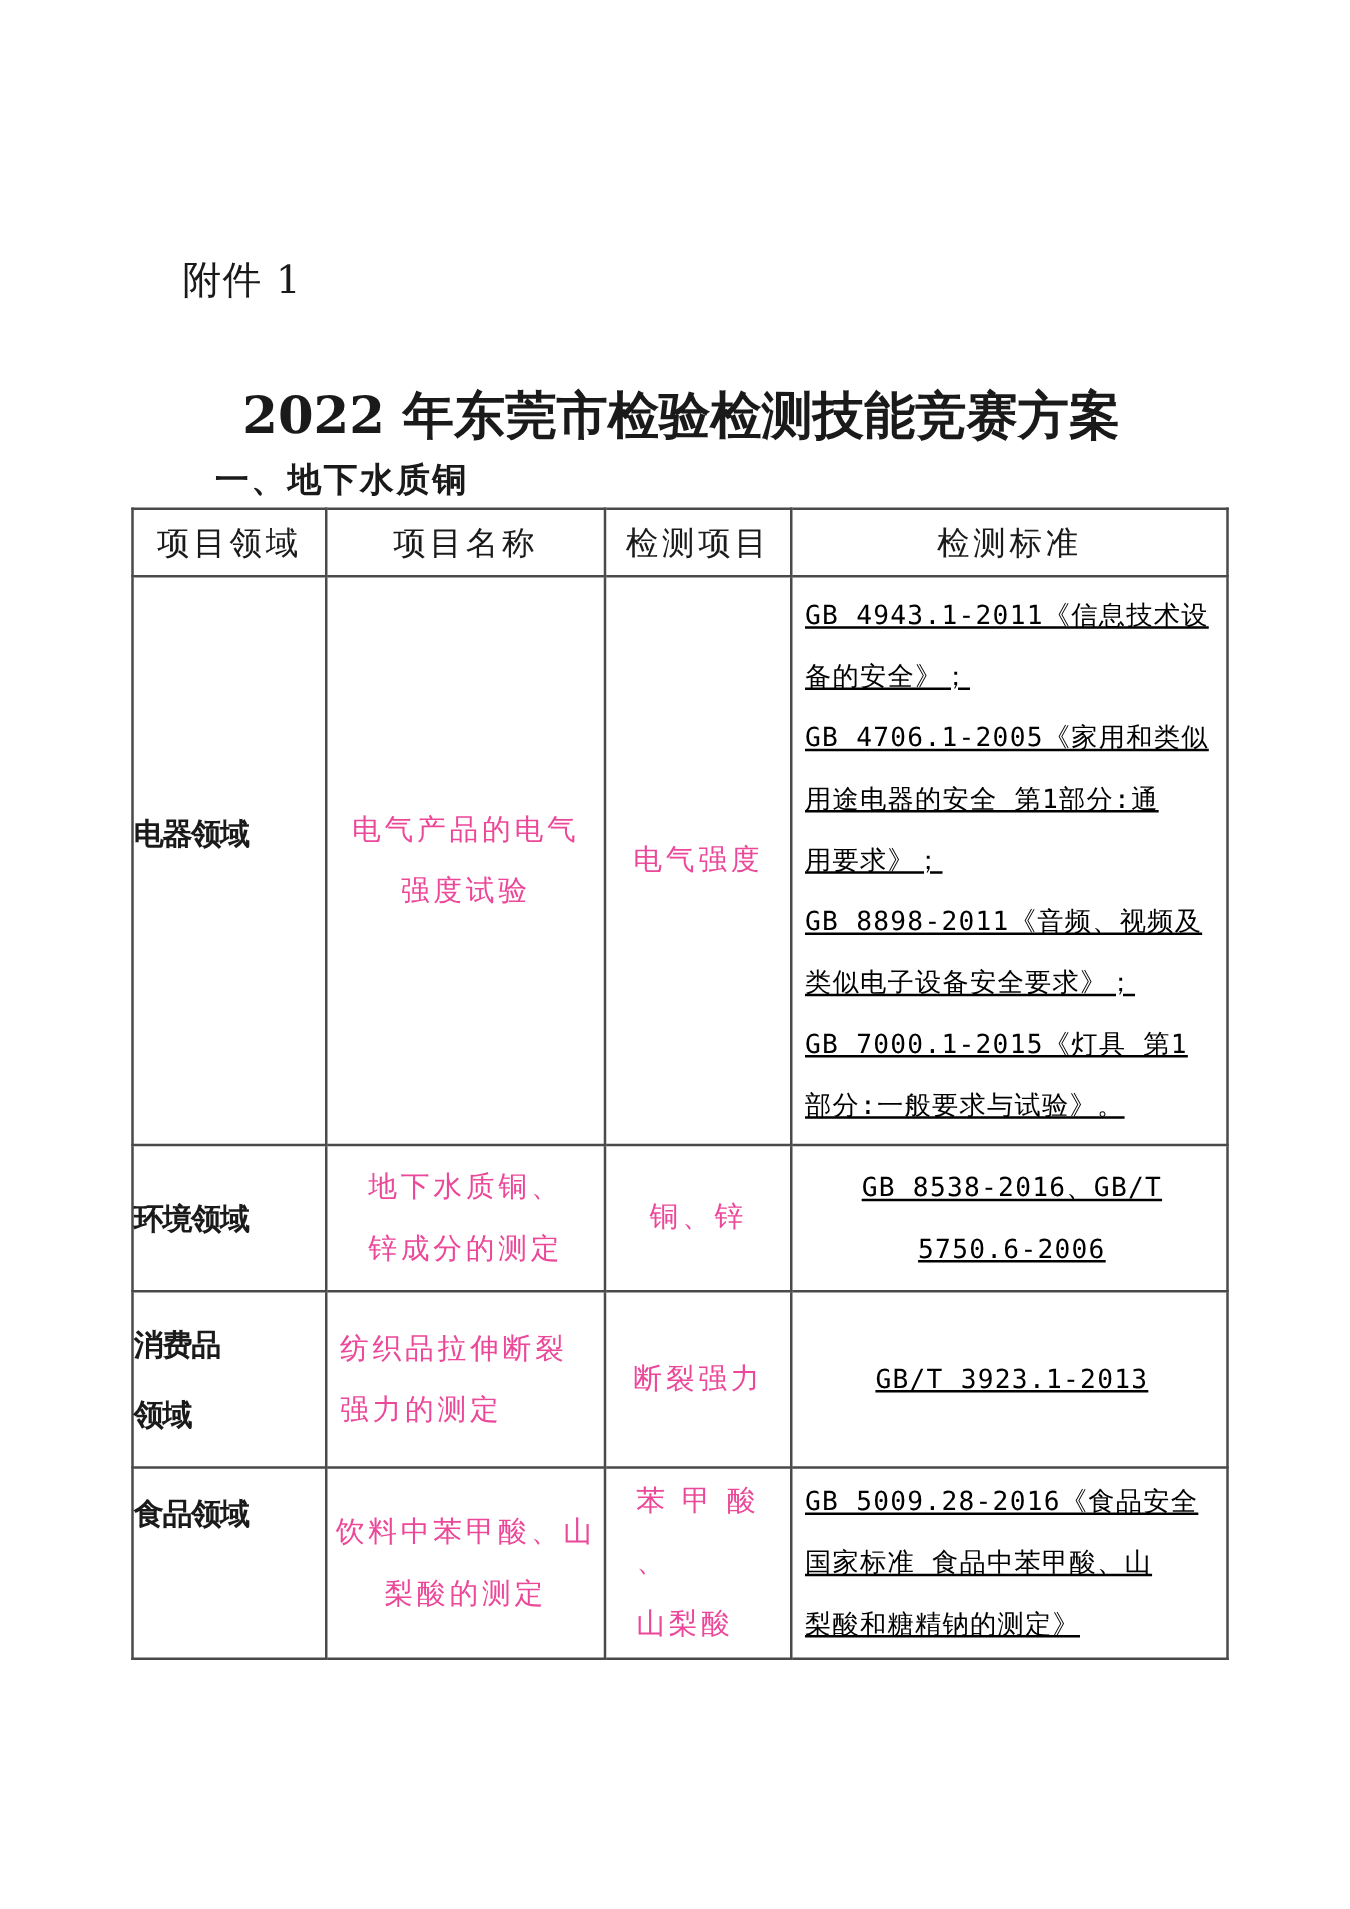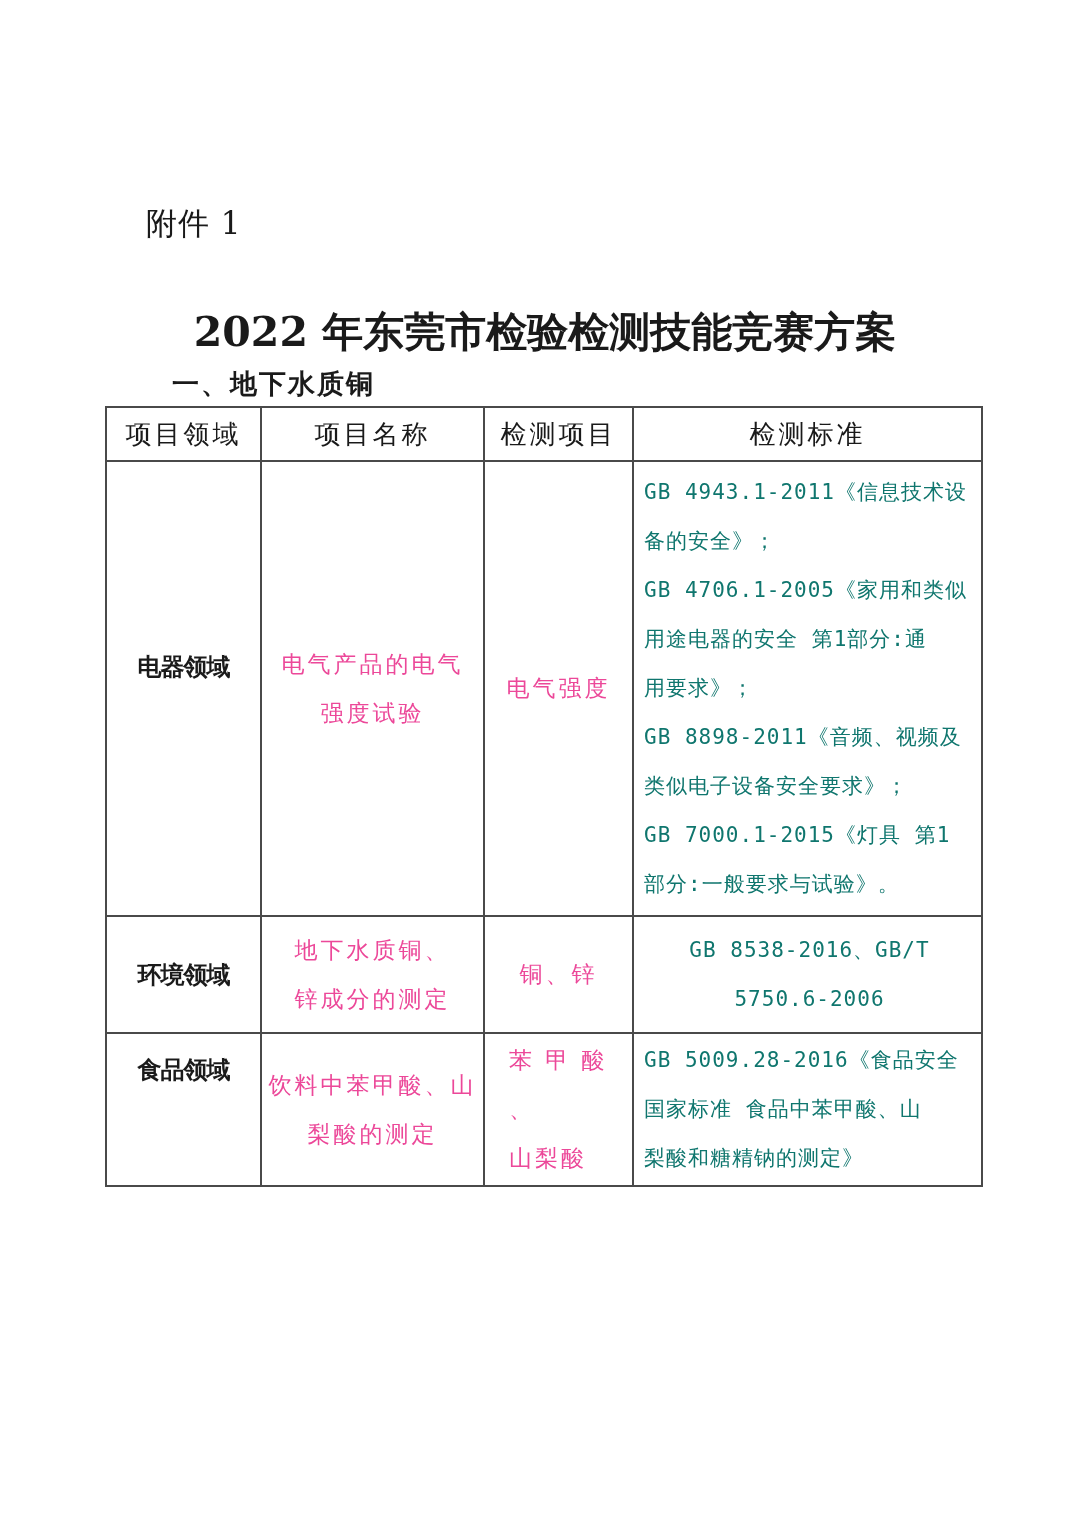--- a/index.html
+++ b/index.html
@@ -7,26 +7,26 @@
          font-family: "DejaVu Serif", "Liberation Serif", serif; }
   .attachment { position: absolute; left: 146px; top: 203px; font-size: 31px; letter-spacing: 1px; }
   .title { position: absolute; left: 0; right: 0; top: 305px; text-align: center; font-size: 41px;
            font-weight: bold; letter-spacing: 0px; padding-left: 10px; }
   .section { position: absolute; left: 172px; top: 366px; font-size: 27px; font-weight: bold; letter-spacing: 2px; }
   table { position: absolute; left: 105px; top: 406px; border-collapse: collapse; table-layout: fixed; width: 876px; }
   td, th { border: 2px solid #4a4a4a; padding: 0; vertical-align: middle; }
   th { height: 52px; font-weight: normal; font-size: 26px; letter-spacing: 3px; text-align: center; }
   col.c1 { width: 155px; } col.c2 { width: 223px; } col.c3 { width: 149px; } col.c4 { width: 349px; }
   .domain-cell { font-family: "DejaVu Sans", "Liberation Sans", sans-serif; font-weight: bold; font-size: 24px;
-                 text-align: center; letter-spacing: -1px; border-radius: 15px; }
+                 letter-spacing: -1px; border-radius: 15px; }
   .cell-text { font-size: 23px; line-height: 49px; letter-spacing: 3px; color: #ec4899; }
   .center { text-align: center; }
   .left { text-align: left; padding-left: 10px; padding-right: 6px; }
   .std { font-family: "DejaVu Sans Mono", "Liberation Mono", monospace; font-size: 21px; line-height: 49px;
-         letter-spacing: 1px; color: #0f766e; padding-left: 10px; padding-right: 6px; }
+         letter-spacing: 1px; color: #000000; padding-left: 10px; padding-right: 6px; text-decoration: underline; }
   .std .line { display: block; white-space: nowrap; }
   .r1 td { height: 453px; } .r2 td { height: 115px; } .r3 td { height: 139px; } .r4 td { height: 151px; }
   .top-shift { position: relative; top: -22px; }
   .top-shift2 { position: relative; top: -40px; }
 </style>
 </head>
 <body>
 
 <div class="attachment">附件 1</div>
 <div class="title">2022 年东莞市检验检测技能竞赛方案</div>
@@ -83,20 +83,36 @@
       </td>
       <td class="cell-text center">
         <span>铜、锌</span>
       </td>
       <td class="std center">
         <span class="line">GB 8538-2016、GB/T</span>
         <span class="line">5750.6-2006</span>
       </td>
     </tr>
 
+    <tr class="r3">
+      <td class="domain-cell" style="line-height:56px;">
+        <div>消费品</div>
+        <div>领域</div>
+      </td>
+      <td class="cell-text left">
+        <div>纺织品拉伸断裂</div>
+        <div>强力的测定</div>
+      </td>
+      <td class="cell-text center">
+        <span>断裂强力</span>
+      </td>
+      <td class="std center">
+        <span class="line">GB/T 3923.1-2013</span>
+      </td>
+    </tr>
 
     <tr class="r4">
       <td class="domain-cell">
         <span class="top-shift2">食品领域</span>
       </td>
       <td class="cell-text center">
         <div>饮料中苯甲酸、山</div>
         <div>梨酸的测定</div>
       </td>
       <td class="cell-text left" style="padding-left:24px;">

